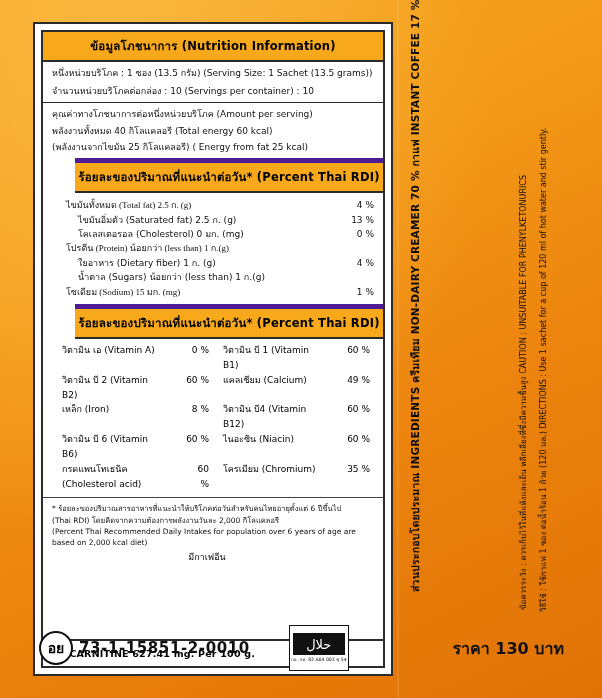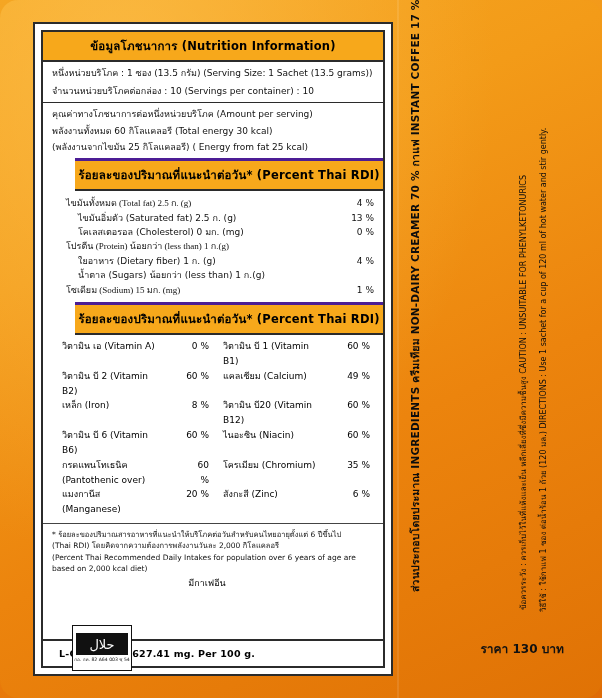--- a/index.html
+++ b/index.html
@@ -15,21 +15,20 @@
     position: relative;
   }
   .page {
     position: absolute;
     left: 0; top: 0;
     width: 602px;
     height: 698px;
     background:
       radial-gradient(ellipse at 20% 10%, rgba(255,200,90,0.55) 0%, rgba(255,170,40,0) 55%),
       linear-gradient(155deg, #f6a824 0%, #f39b18 30%, #ec840d 62%, #e07205 100%);
-    border-radius: 18px;
   }
   .panel {
     position: absolute;
     left: 33px;
     top: 22px;
     width: 360px;
     height: 654px;
     background: #ffffff;
     border: 2px solid #2b2b2b;
     box-sizing: border-box;
@@ -49,21 +48,21 @@
     background: #f7a81b;
     border-bottom: 2px solid #2b2b2b;
     text-align: center;
     font-weight: bold;
     font-size: 11.5px;
     padding: 5px 2px 5px;
     color: #000;
     letter-spacing: 0.2px;
   }
   .band.sub {
-    border-top: 3px solid #4c1d95;
+    border-top: 5px solid #4c1d95;
     margin-left: 32px;
   }
   .block {
     padding: 5px 9px 4px 9px;
     font-size: 9px;
     line-height: 1.45;
     color: #111;
   }
   .rule {
     border-top: 1.5px solid #2b2b2b;
@@ -171,21 +170,21 @@
   .halal-cap {
     font-size: 4.6px;
     color: #111;
     padding-top: 2px;
     text-align: center;
     line-height: 1.2;
   }
   .price {
     margin-left: auto;
     padding-right: 6px;
-    font-size: 12px;
+    font-size: 16px;
     font-weight: bold;
     color: #111;
   }
   .ing-wrap {
     position: absolute;
     left: 400px;
     top: 22px;
     width: 170px;
     height: 590px;
   }
@@ -242,21 +241,21 @@
         <div>หนึ่งหน่วยบริโภค : 1 ซอง (13.5 กรัม) (Serving Size: 1 Sachet (13.5 grams))</div>
         <div style="height:5px"></div>
         <div>จำนวนหน่วยบริโภคต่อกล่อง : 10  (Servings per container) : 10</div>
       </div>
 
       <div class="rule"></div>
 
       <div class="block">
         <div>คุณค่าทางโภชนาการต่อหนึ่งหน่วยบริโภค (Amount per serving)</div>
         <div style="height:4px"></div>
-        <div>พลังงานทั้งหมด 60 กิโลแคลอรี (Total energy 30 kcal)</div>
+        <div>พลังงานทั้งหมด 40 กิโลแคลอรี (Total energy 60 kcal)</div>
         <div style="height:3px"></div>
         <div>(พลังงานจากไขมัน 25 กิโลแคลอรี) ( Energy from fat 25 kcal)</div>
       </div>
 
       <div class="band sub">ร้อยละของปริมาณที่แนะนำต่อวัน* (Percent Thai RDI)</div>
 
       <div style="padding:5px 0 5px 0;">
         <div class="row l0">
           <span class="lbl">ไขมันทั้งหมด  (Total fat) 2.5 ก. (g)</span>
           <span class="val">4 %</span>
@@ -309,52 +308,42 @@
             <span class="lbl">แคลเซียม  (Calcium)</span>
             <span class="val">49 %</span>
           </div>
         </div>
         <div class="twocol">
           <div class="c">
             <span class="lbl">เหล็ก  (Iron)</span>
             <span class="val">8 %</span>
           </div>
           <div class="c">
-            <span class="lbl">วิตามิน บี20  (Vitamin B12)</span>
+            <span class="lbl">วิตามิน บี4  (Vitamin B12)</span>
             <span class="val">60 %</span>
           </div>
         </div>
         <div class="twocol">
           <div class="c">
             <span class="lbl">วิตามิน บี 6  (Vitamin B6)</span>
             <span class="val">60 %</span>
           </div>
           <div class="c">
             <span class="lbl">ไนอะซิน  (Niacin)</span>
             <span class="val">60 %</span>
           </div>
         </div>
         <div class="twocol">
           <div class="c">
-            <span class="lbl">กรดแพนโทเธนิค  (Pantothenic over)</span>
+            <span class="lbl">กรดแพนโทเธนิค  (Cholesterol acid)</span>
             <span class="val">60 %</span>
           </div>
           <div class="c">
             <span class="lbl">โครเมียม  (Chromium)</span>
             <span class="val">35 %</span>
-          </div>
-        </div>
-        <div class="twocol">
-          <div class="c">
-            <span class="lbl">แมงกานีส  (Manganese)</span>
-            <span class="val">20 %</span>
-          </div>
-          <div class="c">
-            <span class="lbl">สังกะสี  (Zinc)</span>
-            <span class="val">6 %</span>
           </div>
         </div>
       </div>
 
       <div class="rule thin"></div>
 
       <div class="note">
         <div>* ร้อยละของปริมาณสารอาหารที่แนะนำให้บริโภคต่อวันสำหรับคนไทยอายุตั้งแต่ 6 ปีขึ้นไป</div>
         <div>(Thai RDI) โดยคิดจากความต้องการพลังงานวันละ 2,000 กิโลแคลอรี</div>
         <div>(Percent Thai Recommended Daily Intakes for population over 6 years    of age are</div>
@@ -369,20 +358,24 @@
     </div>
   </div>
 
   <div class="ing-wrap">
     <div class="vline v-ing">ส่วนประกอบโดยประมาณ INGREDIENTS ครีมเทียม NON-DAIRY CREAMER 70 % กาแฟ INSTANT COFFEE 17 % โอลิโกฟรุกโตส OLIGOFRUCTOSE 10 % วิตามินและแร่ธาตุ VITAMINS &amp; MINERALS 2.3% แอล-คาร์นิทีน L-CARNITINE 0.5 %</div>
     <div class="vline v-caution">ข้อควรระวัง : ควรเก็บไว้ในที่แห้งและเย็น หลีกเลี่ยงที่ซึ่งมีความชื้นสูง  CAUTION : UNSUITABLE FOR PHENYLKETONURICS</div>
     <div class="vline v-dir">วิธีใช้ : ใช้กาแฟ 1 ซอง ต่อน้ำร้อน 1 ถ้วย (120 มล.) DIRECTIONS : Use 1 sachet for a cup of 120 ml of hot water and stir gently.</div>
   </div>
 
   <div class="bottombar">
+    <div class="fda">
+      <div class="fda-logo">อย</div>
+      <div class="fda-num">73-1-15851-2-0010</div>
+    </div>
     <div class="halal-box">
       <div class="halal-top">حلال</div>
       <div class="halal-cap">กอ. กท. 82 A64 003 ซฺ 54</div>
     </div>
     <div class="price">ราคา 130 บาท</div>
   </div>
 
 </div>
 
 </body></html>

